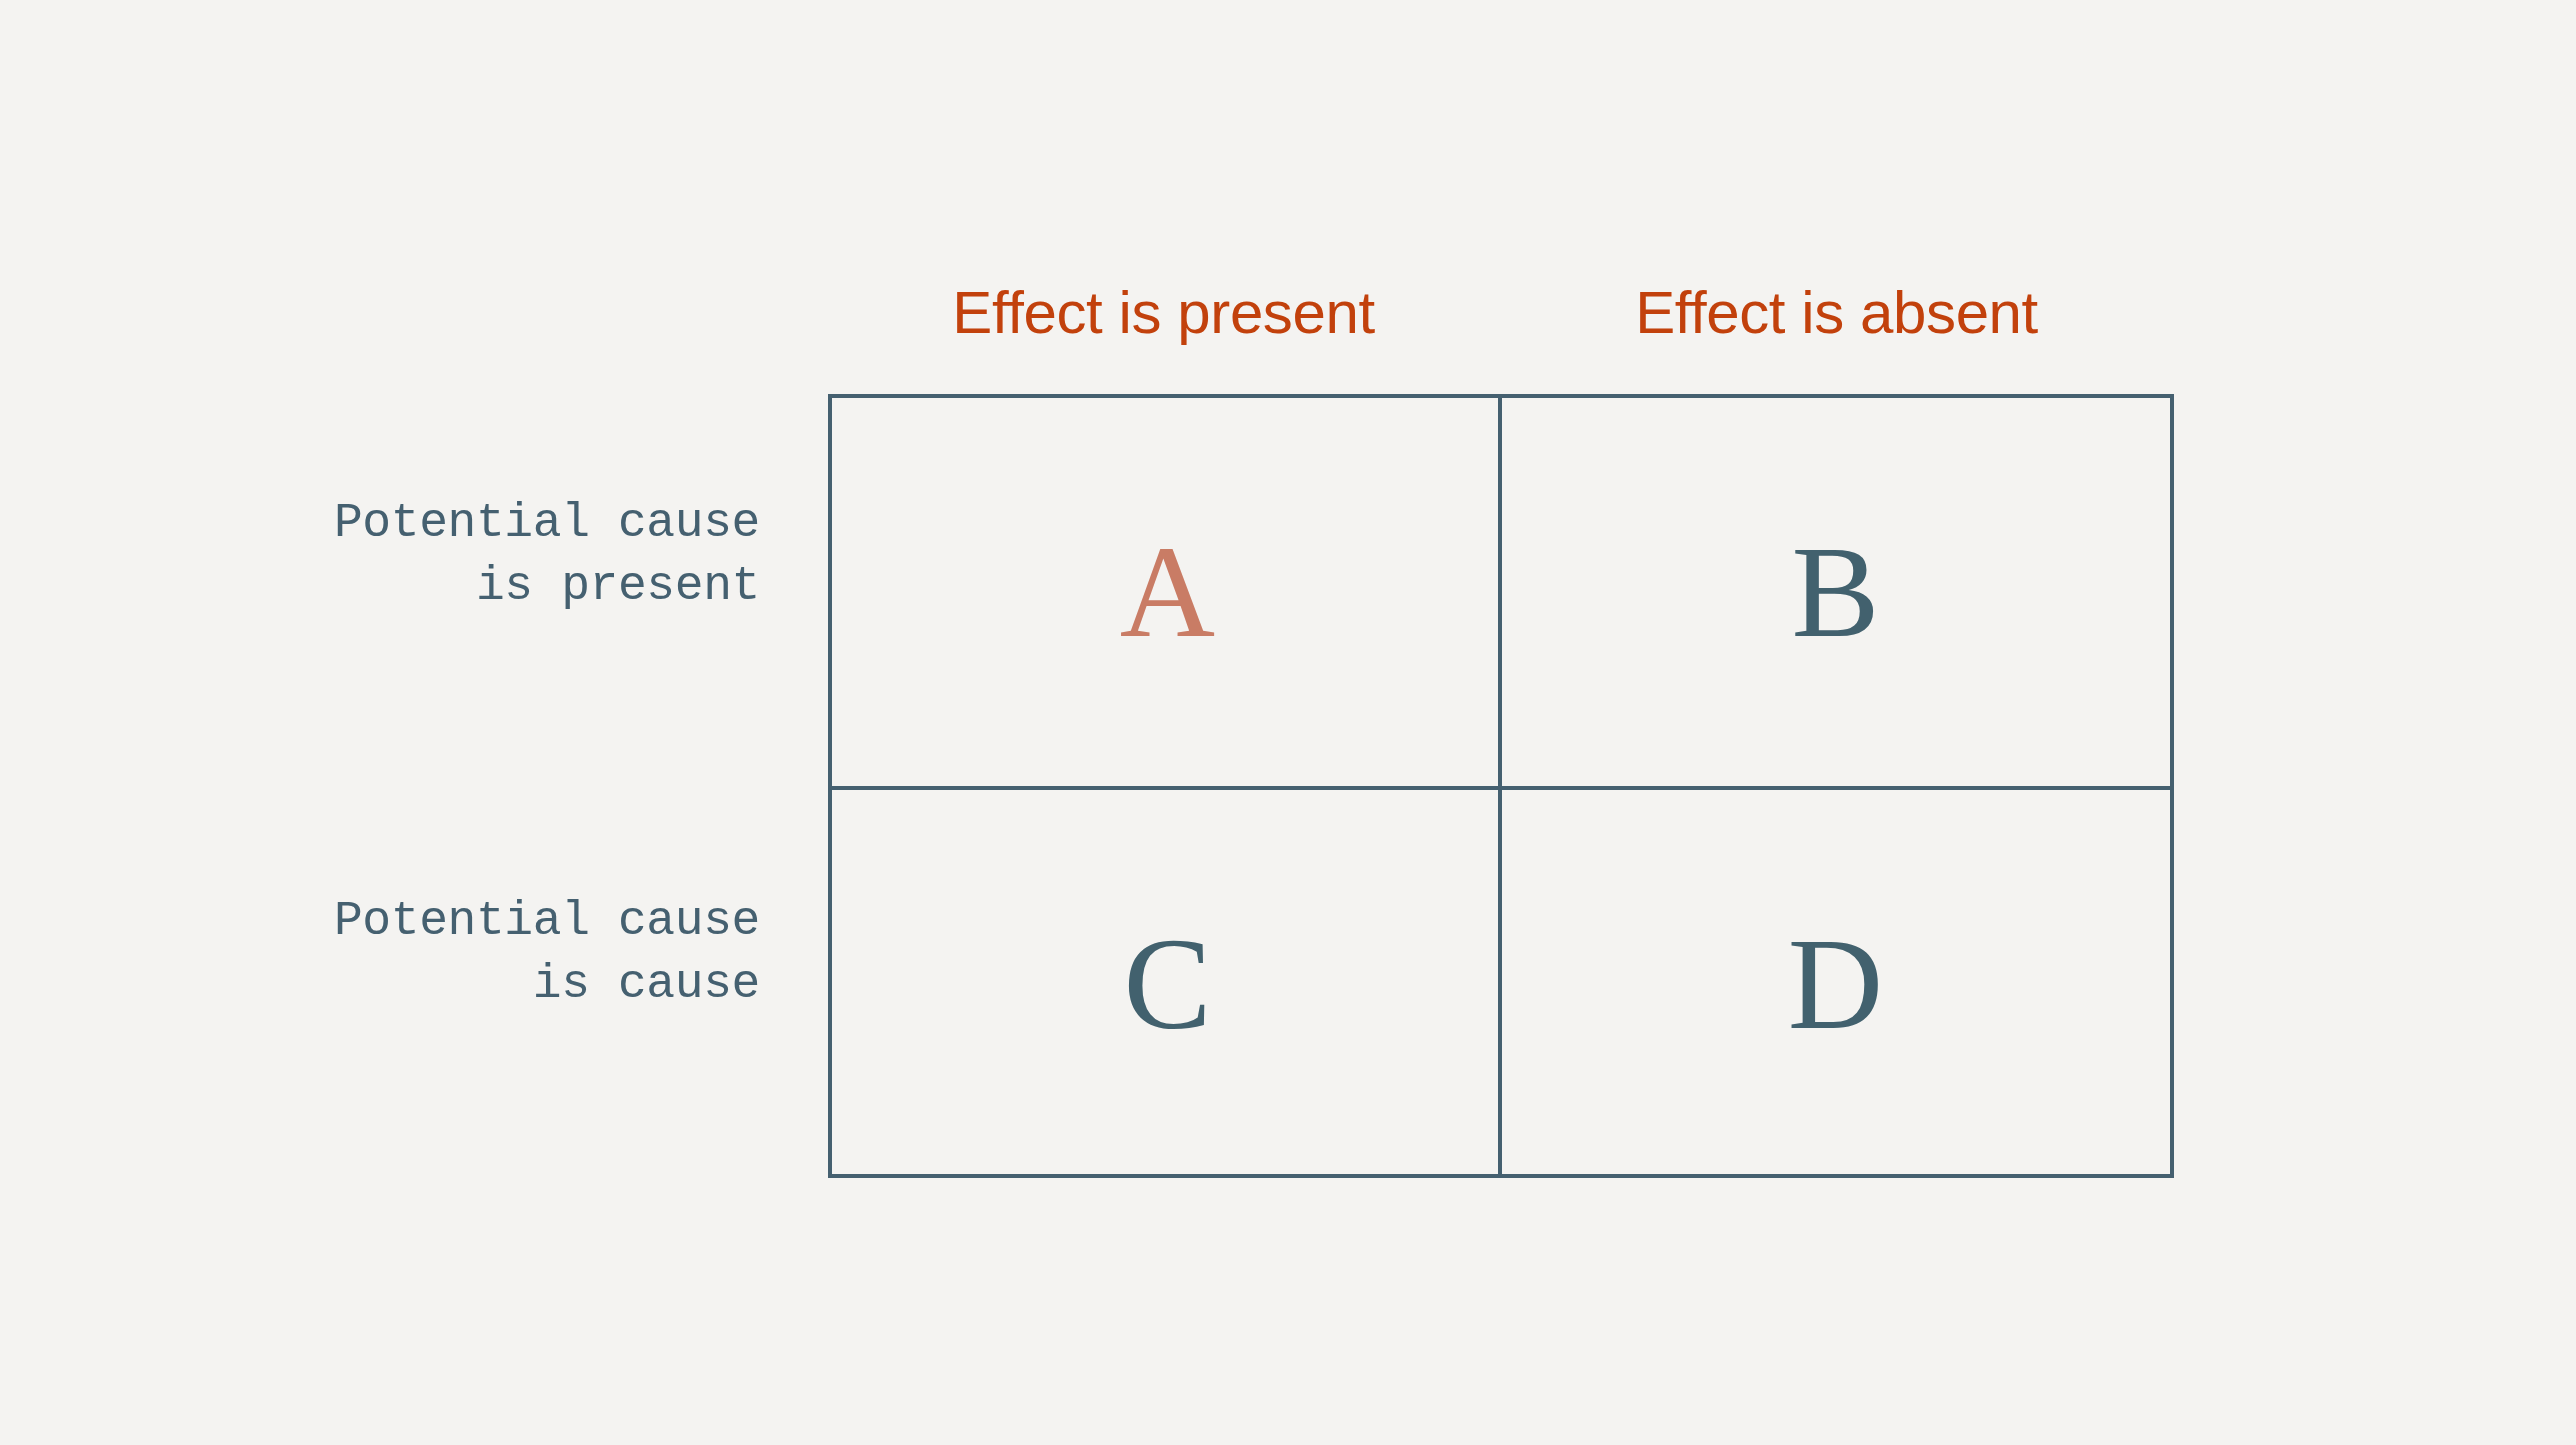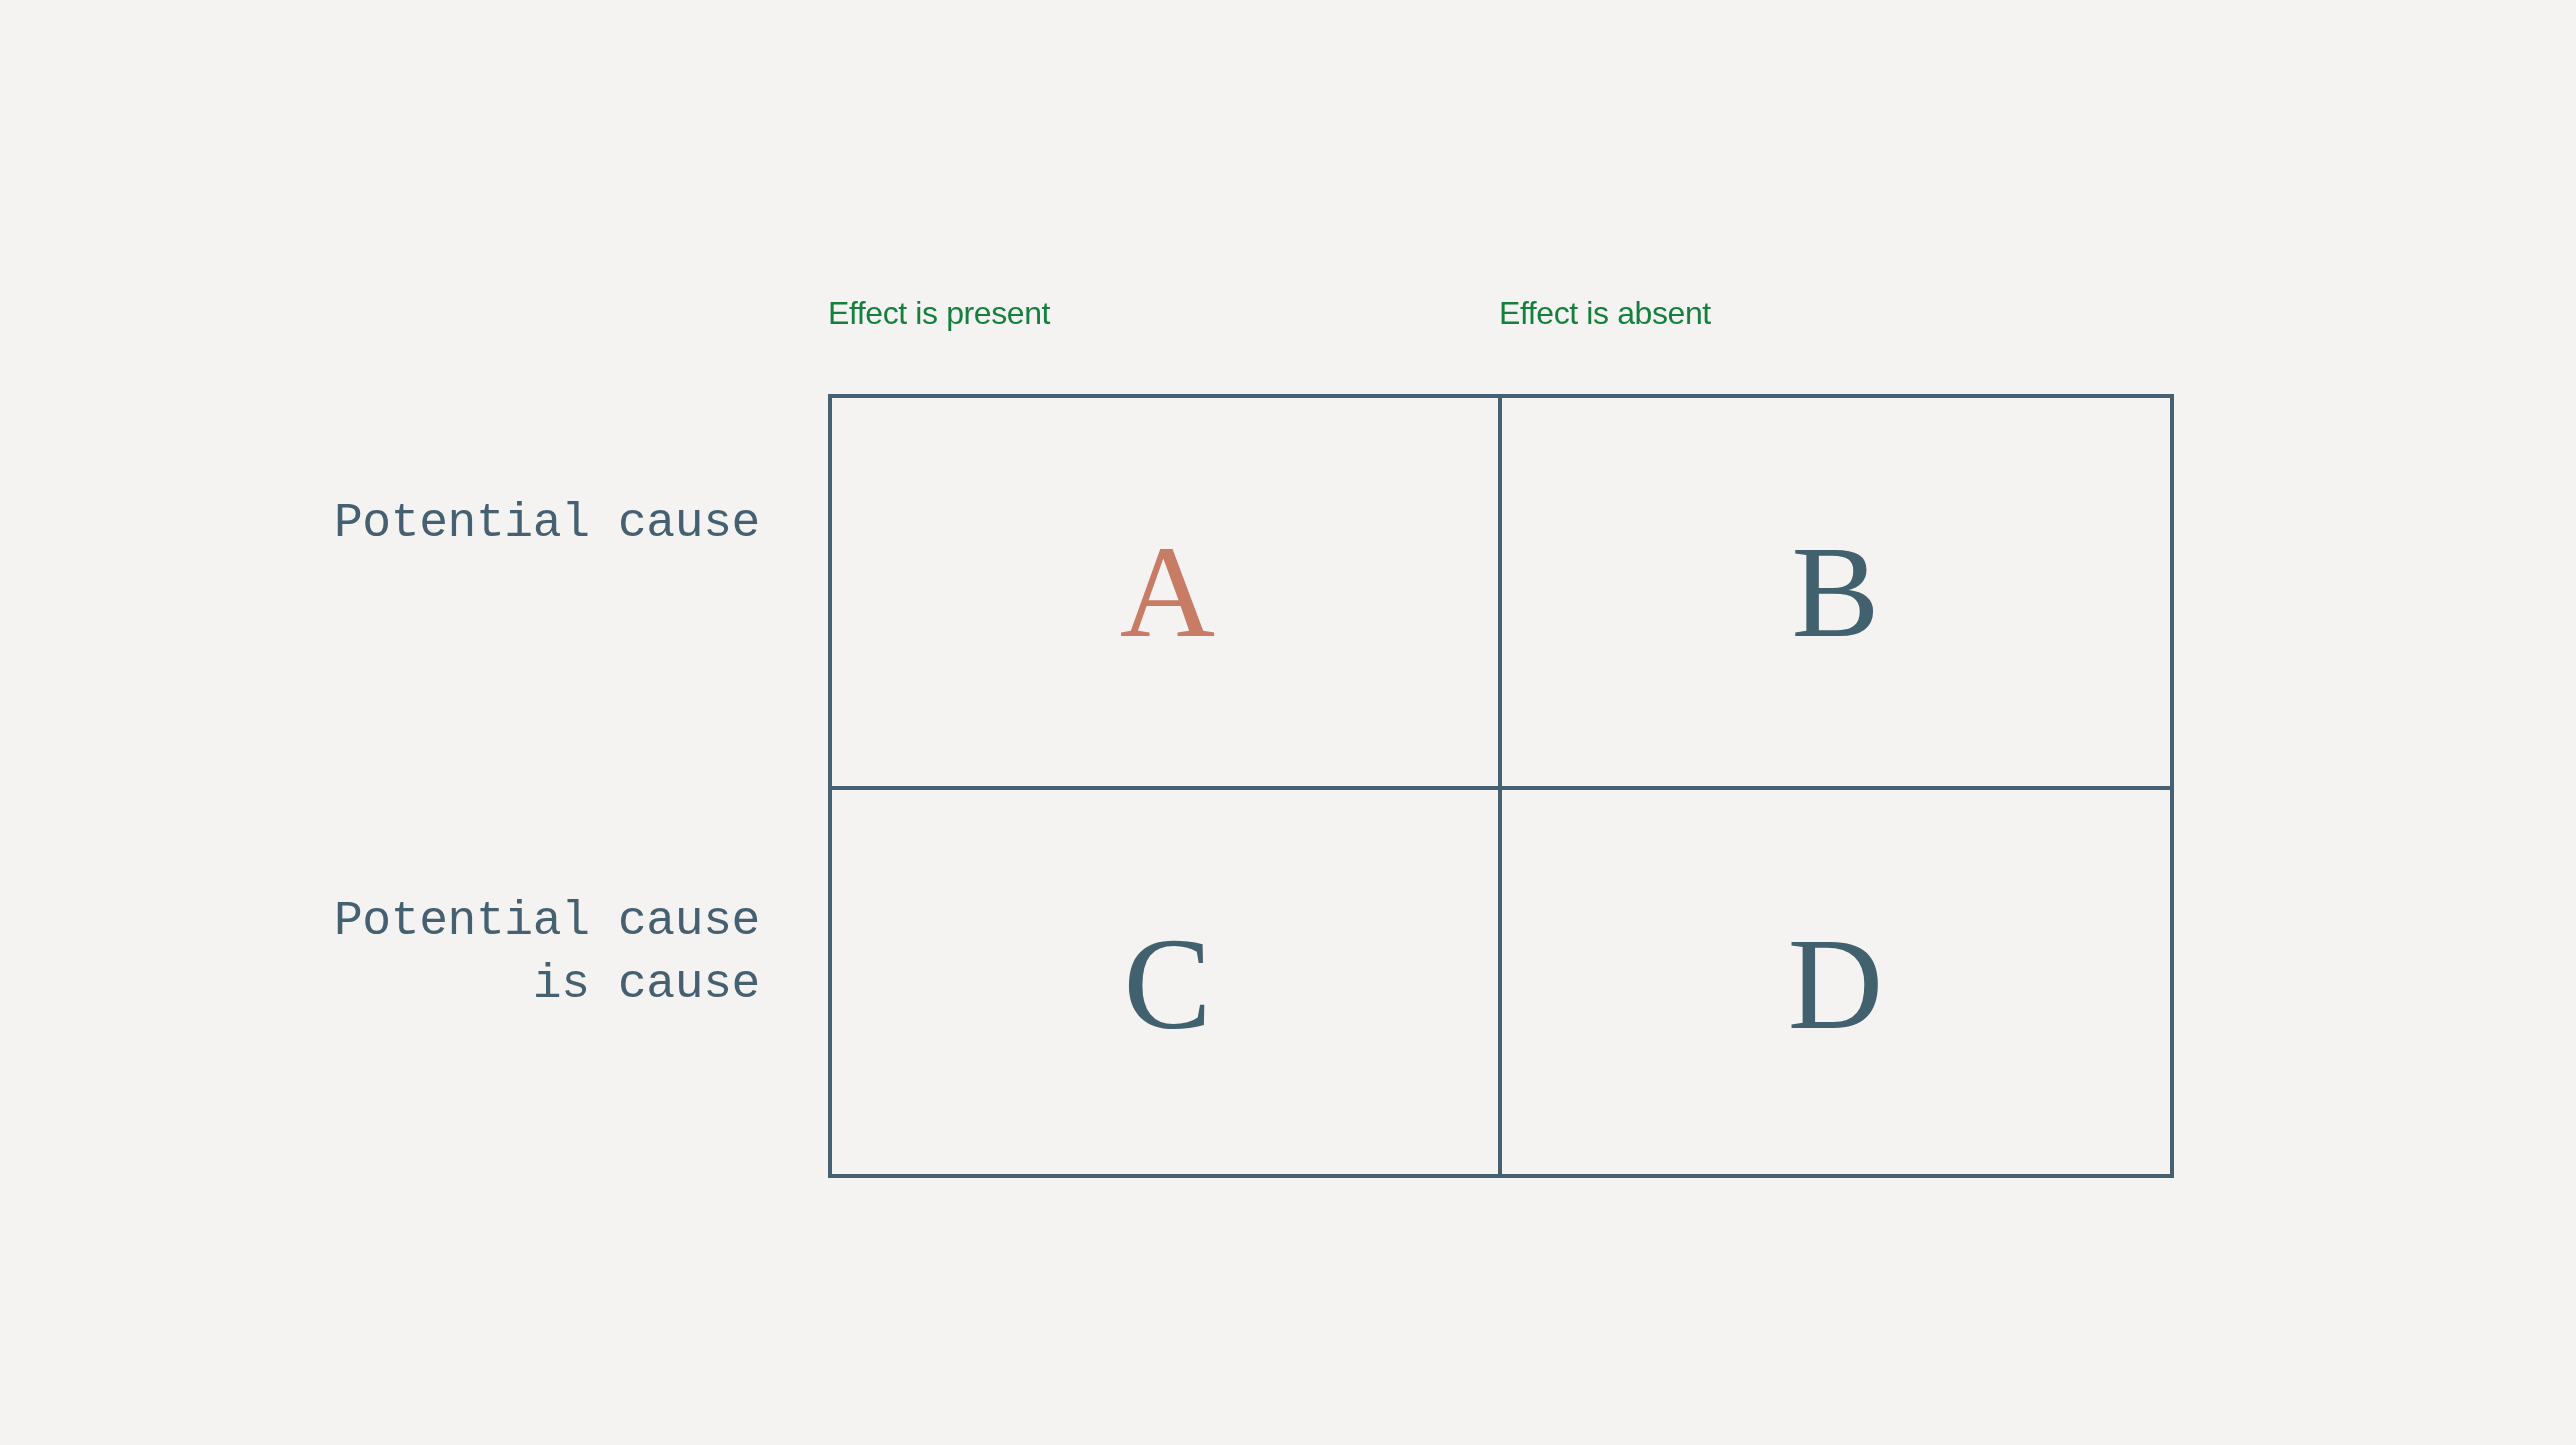--- a/index.html
+++ b/index.html
@@ -21,25 +21,26 @@
     height: 1445px;
     background: #f4f3f1;
   }
 
   
   .col-header {
     position: absolute;
     top: 278px;
     height: 70px;
     line-height: 70px;
+    text-align: center;
     font-family: "Liberation Sans", sans-serif;
-    font-size: 32px;
+    font-size: 60px;
     font-weight: 400;
     letter-spacing: -0.4px;
-    color: #15803d;
+    color: #c2410c;
     white-space: nowrap;
   }
   #col-header-0 { left: 828px;  width: 671px; }
   #col-header-1 { left: 1499px; width: 675px; }
 
   
   .row-label {
     position: absolute;
     left: 146px;
     width: 614px;           
@@ -101,20 +102,21 @@
 </head>
 <body>
 
 <div id="canvas">
 
   <div class="col-header" id="col-header-0">Effect is present</div>
   <div class="col-header" id="col-header-1">Effect is absent</div>
 
   <div class="row-label" id="row-label-0">
     <span class="line">Potential cause</span>
+    <span class="line">is present</span>
   </div>
   <div class="row-label" id="row-label-1">
     <span class="line">Potential cause</span>
     <span class="line">is cause</span>
   </div>
 
   <div id="matrix">
 
     <div class="matrix-row" id="matrix-row-0">
       <div class="matrix-cell col-0">

